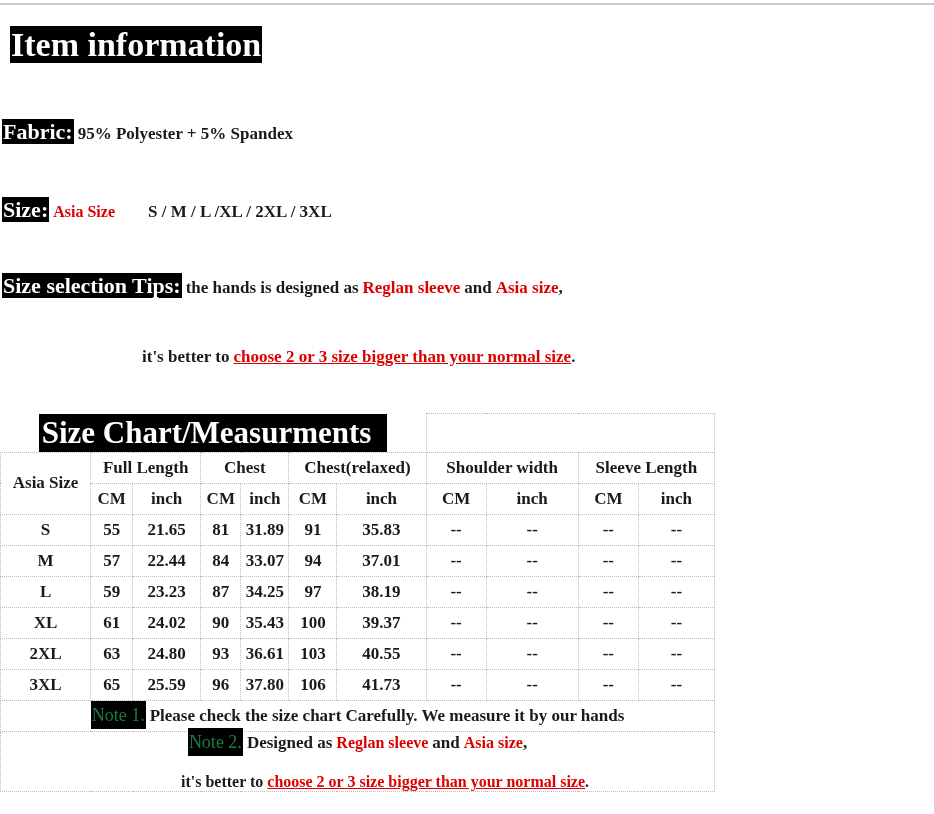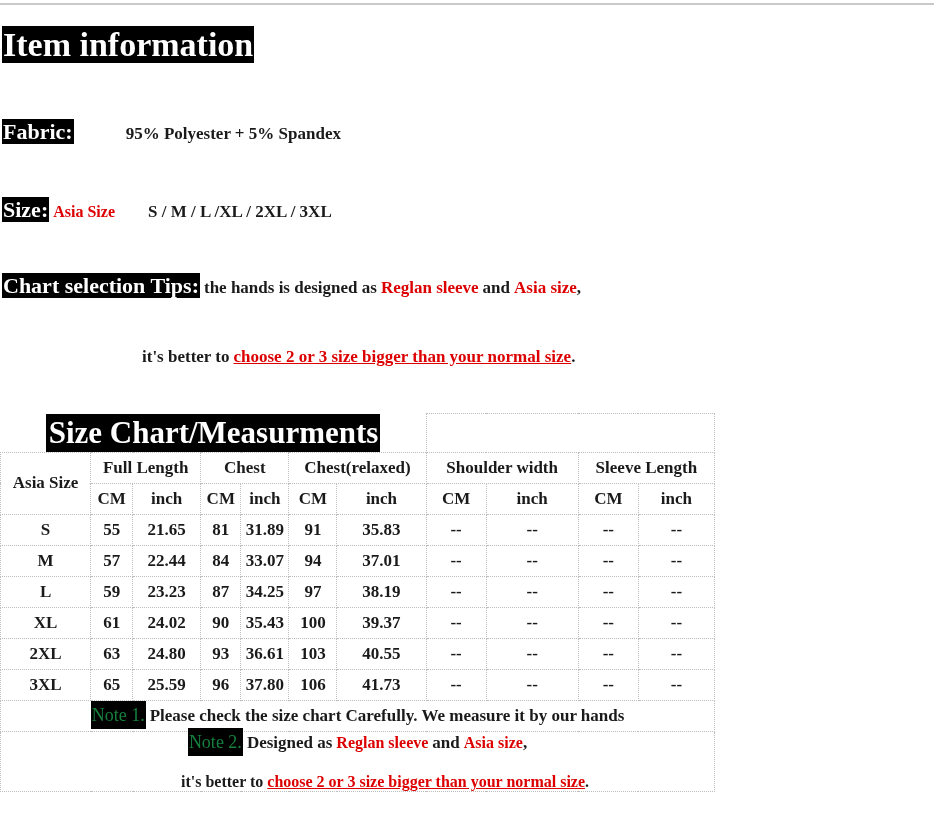--- a/index.html
+++ b/index.html
@@ -40,38 +40,38 @@
     font-weight: bold;
     display: inline;
     padding: 0 1px;
     line-height: 1.05;
     box-decoration-break: clone;
     -webkit-box-decoration-break: clone;
   }
 
   .title-line {
     position: absolute;
-    left: 2px;
+    left: 10px;
     top: 26px;
     font-size: 34px;
     line-height: 1.12;
     white-space: nowrap;
   }
   .title-line .chip { font-size: 34px; }
 
   .row-fabric {
     position: absolute;
     left: 2px;
     top: 120px;
     font-size: 17px;
     line-height: 1.2;
     white-space: nowrap;
   }
   .row-fabric .chip { font-size: 22px; }
-  .row-fabric .val { font-weight: bold; font-size: 17px; margin-left: 48px; }
+  .row-fabric .val { font-weight: bold; font-size: 17px; }
 
   .row-size {
     position: absolute;
     left: 2px;
     top: 198px;
     font-size: 17px;
     line-height: 1.2;
     white-space: nowrap;
   }
   .row-size .chip { font-size: 22px; }
@@ -137,21 +137,21 @@
     height: 48px;
     text-align: left;
   }
   .banner {
     display: inline-block;
     background: #000000;
     color: #ffffff;
     font-weight: bold;
     font-size: 31px;
     line-height: 1.24;
-    padding: 0 2px 0 3px;
+    padding: 0 16px 0 3px;
     white-space: nowrap;
   }
   td.banner-blank {
     border-left: 1px dotted #bdbdbd;
     border-right: 1px dotted #bdbdbd;
     border-top: none;
     border-bottom: none;
   }
 
   td.hdr {
@@ -223,21 +223,21 @@
 
   <div class="row-fabric">
     <span class="chip">Fabric:</span><span class="sp"></span><span class="val">95% Polyester + 5% Spandex</span>
   </div>
 
   <div class="row-size">
     <span class="chip">Size:</span><span class="sp"></span><span class="red-b">Asia Size</span><span class="sp"></span><span class="plain">S / M / L /XL / 2XL / 3XL</span>
   </div>
 
   <div class="row-tips">
-    <span class="chip">Chart selection Tips:</span><span class="sp"></span><span class="plain">the hands is designed as</span><span class="sp"></span><span class="red-b">Reglan sleeve</span><span class="sp"></span><span class="plain">and</span><span class="sp"></span><span class="red-b">Asia size</span><span class="plain">,</span>
+    <span class="chip">Size selection Tips:</span><span class="sp"></span><span class="plain">the hands is designed as</span><span class="sp"></span><span class="red-b">Reglan sleeve</span><span class="sp"></span><span class="plain">and</span><span class="sp"></span><span class="red-b">Asia size</span><span class="plain">,</span>
   </div>
 
   <div class="row-tips2">
     <span>it's better to</span><span class="sp"></span><span class="red-u">choose 2 or 3 size bigger than your normal size</span><span>.</span>
   </div>
 
   <div class="chart-wrap">
     <table class="size-chart">
       <colgroup>
         <col style="width:90px">

